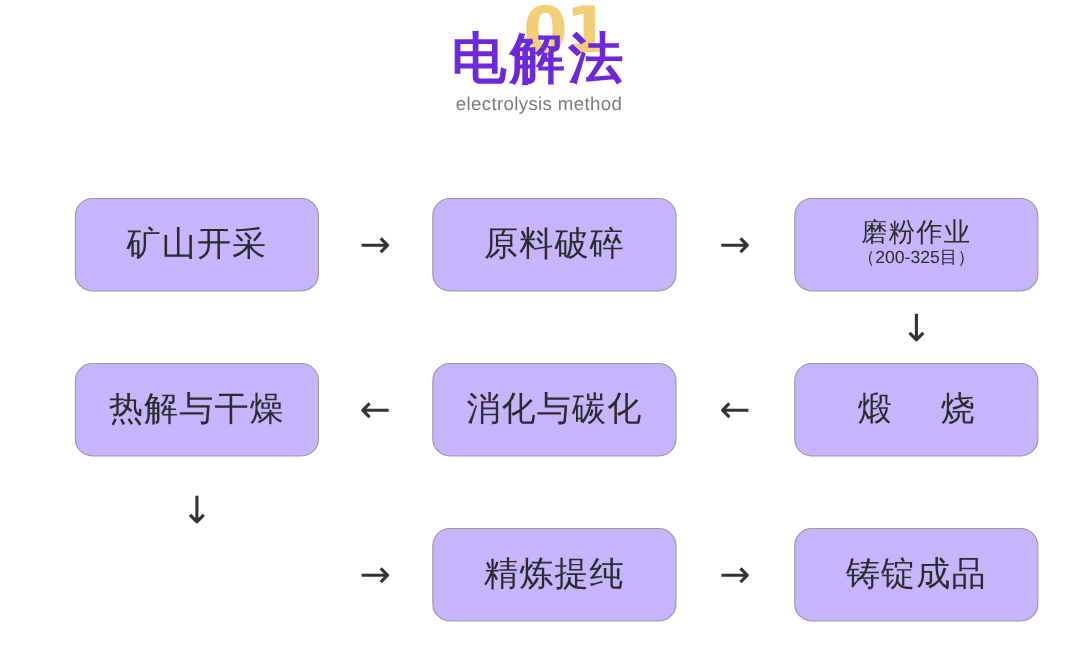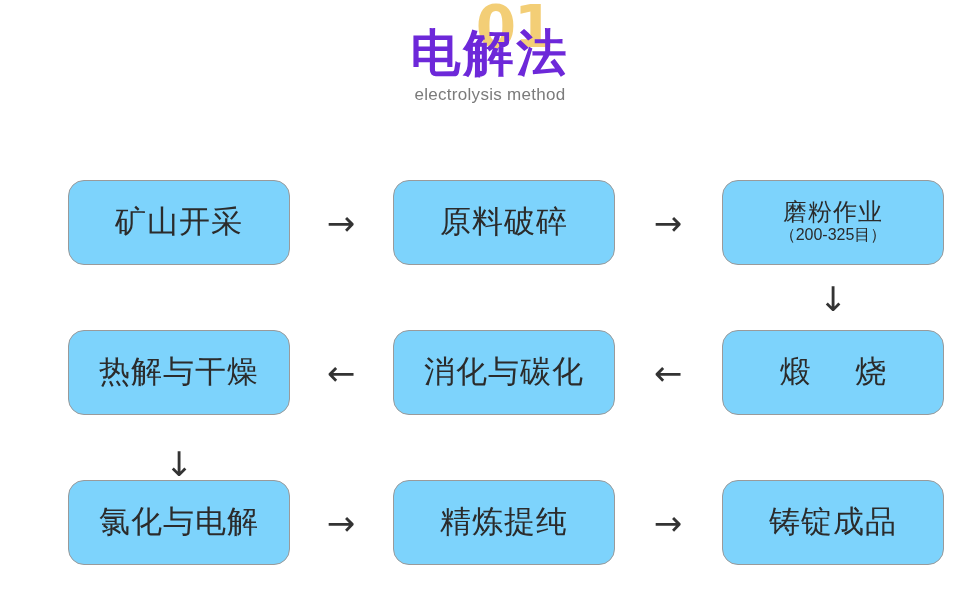--- a/index.html
+++ b/index.html
@@ -89,21 +89,21 @@
   .flow-row.r2 { top: 95px; }
   .flow-row.r3 { top: 160px; }
 
   .node {
     position: absolute;
     width: 222px;
     height: 85px;
     box-sizing: border-box;
     border: 1.4px solid #9a9a9a;
     border-radius: 16px;
-    background: #7dd3fc;
+    background: #c4b5fd;
     display: flex;
     flex-direction: column;
     align-items: center;
     justify-content: center;
   }
   .node.c1 { left: 68px; }
   .node.c2 { left: 393px; }
   .node.c3 { left: 722px; }
 
   .node-label {
@@ -207,23 +207,20 @@
     </div>
     <div class="arrow-h a2">←</div>
     <div class="node c3">
       <div class="node-label spaced">煅 烧</div>
     </div>
   </div>
 
   <div class="arrow-v left-col between23">↓</div>
 
   <div class="flow-row r3">
-    <div class="node c1">
-      <div class="node-label">氯化与电解</div>
-    </div>
     <div class="arrow-h a1">→</div>
     <div class="node c2">
       <div class="node-label">精炼提纯</div>
     </div>
     <div class="arrow-h a2">→</div>
     <div class="node c3">
       <div class="node-label">铸锭成品</div>
     </div>
   </div>
 

